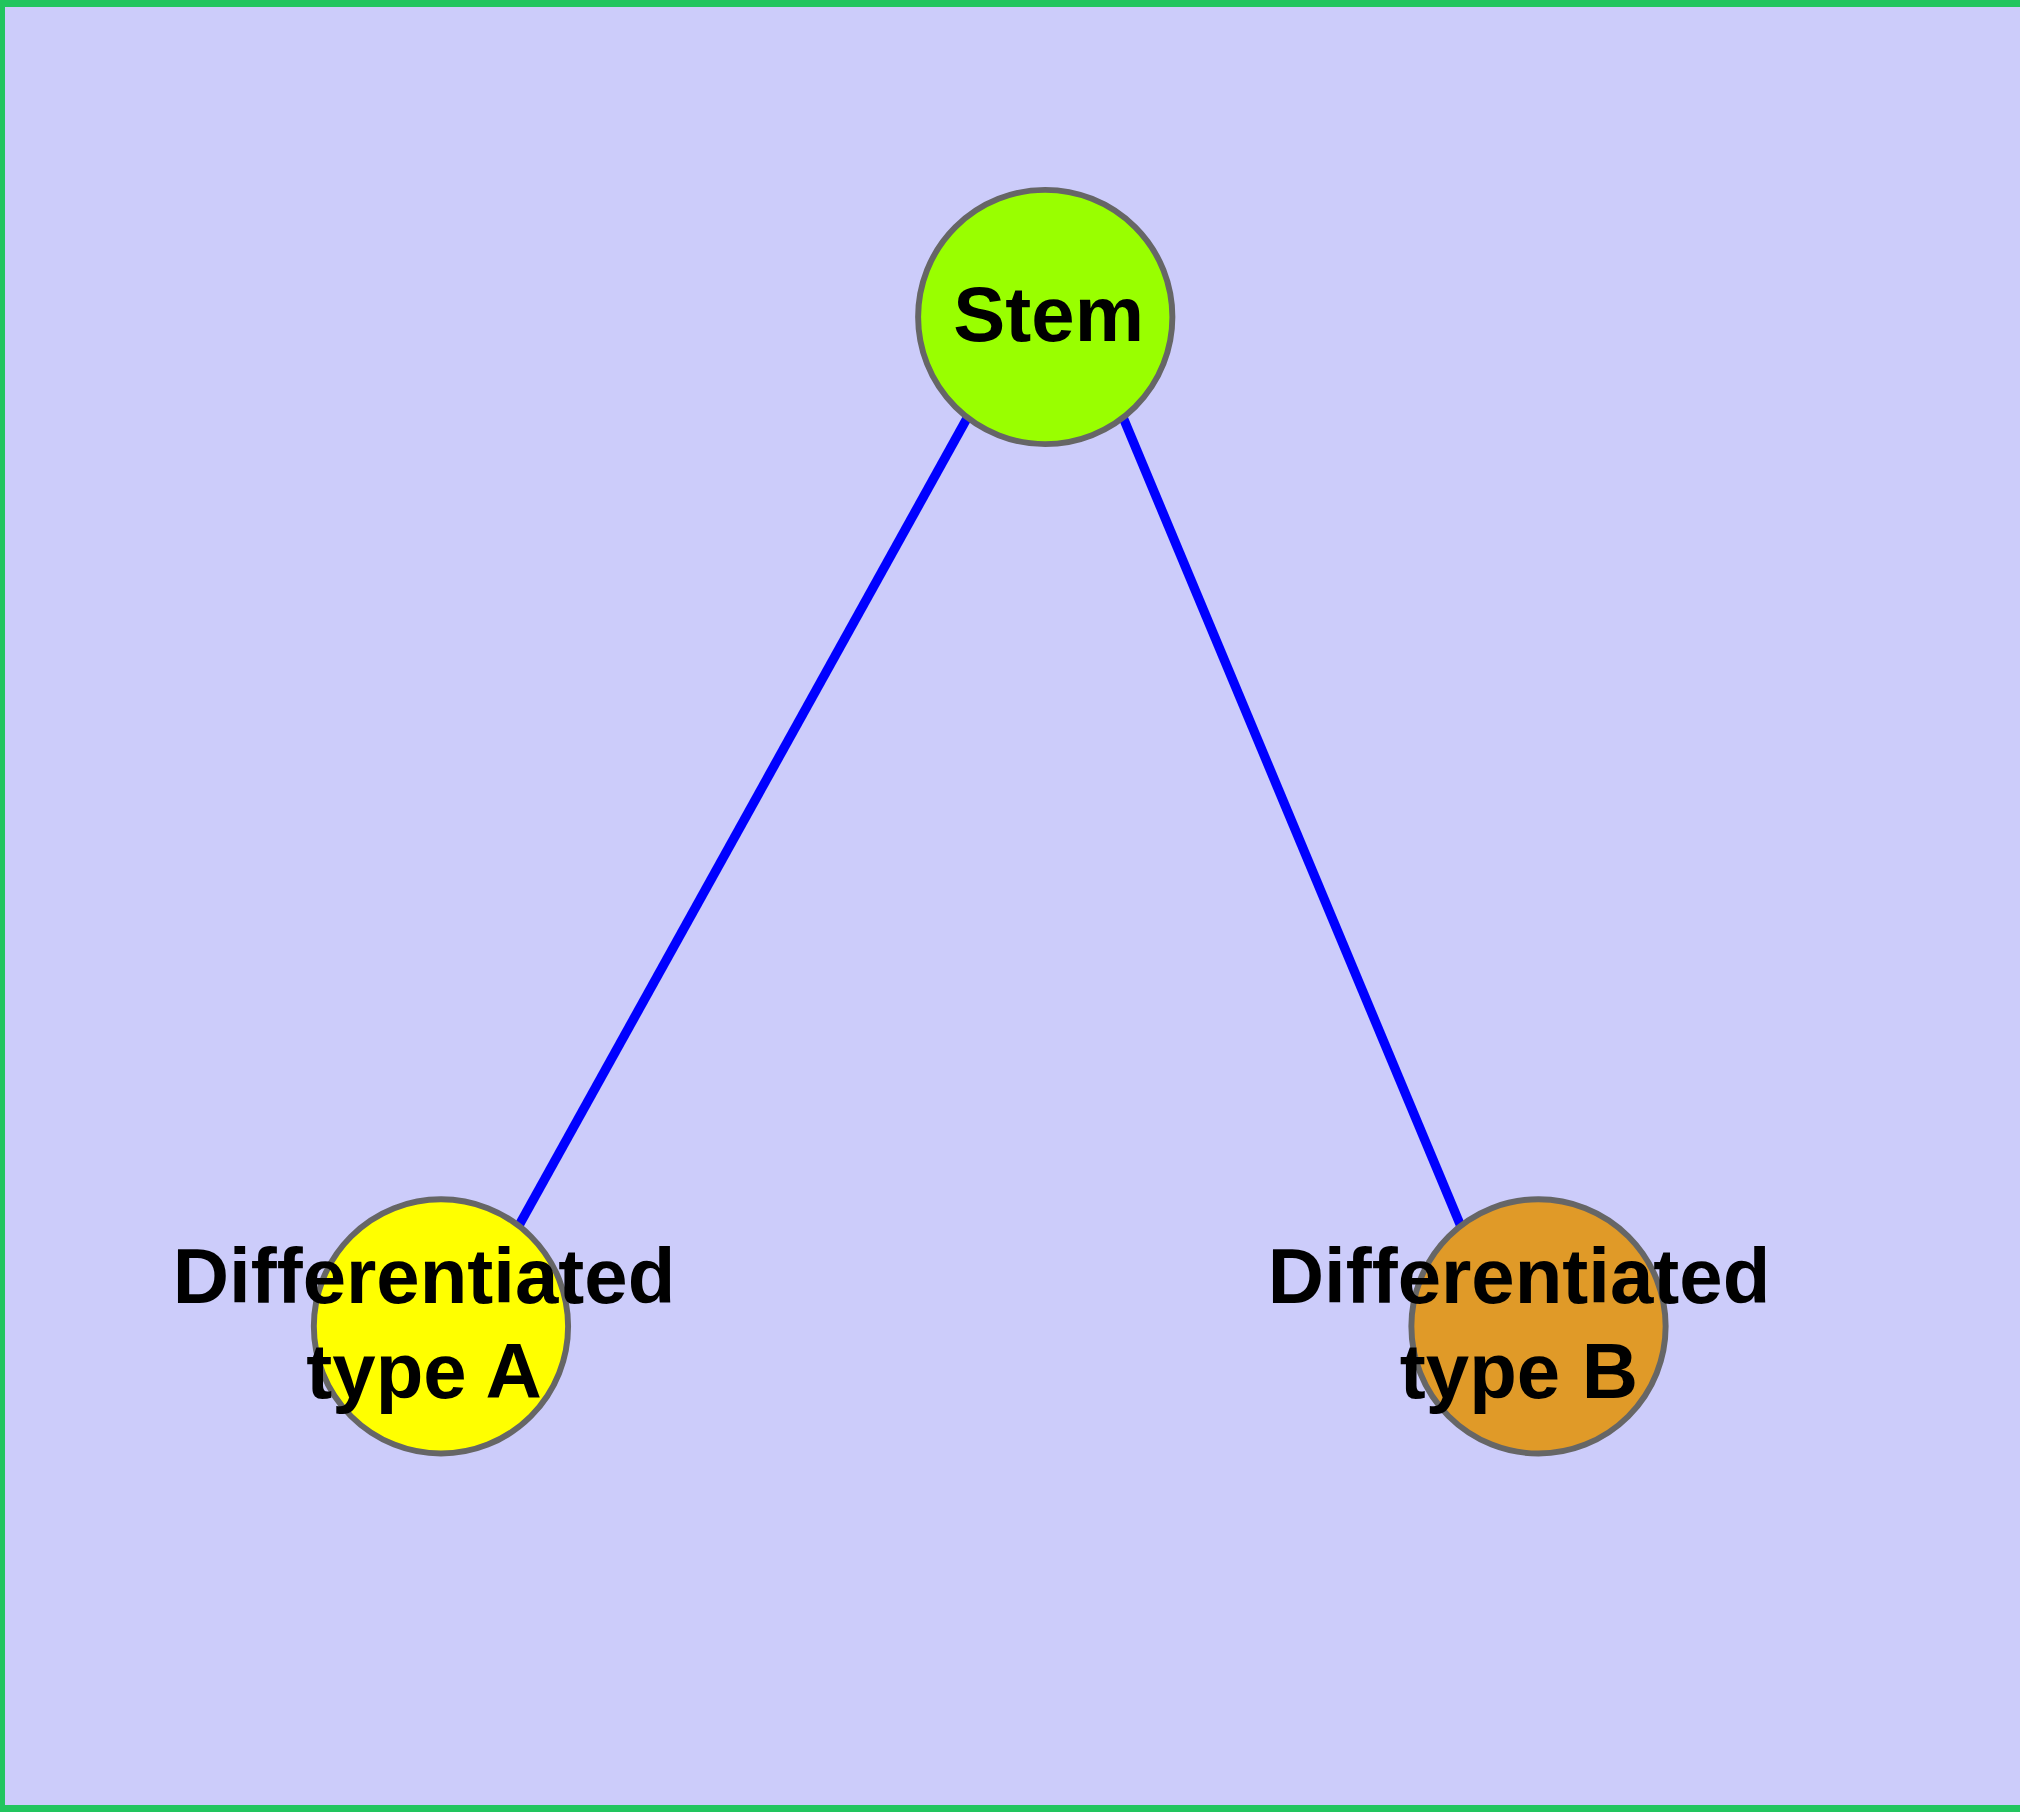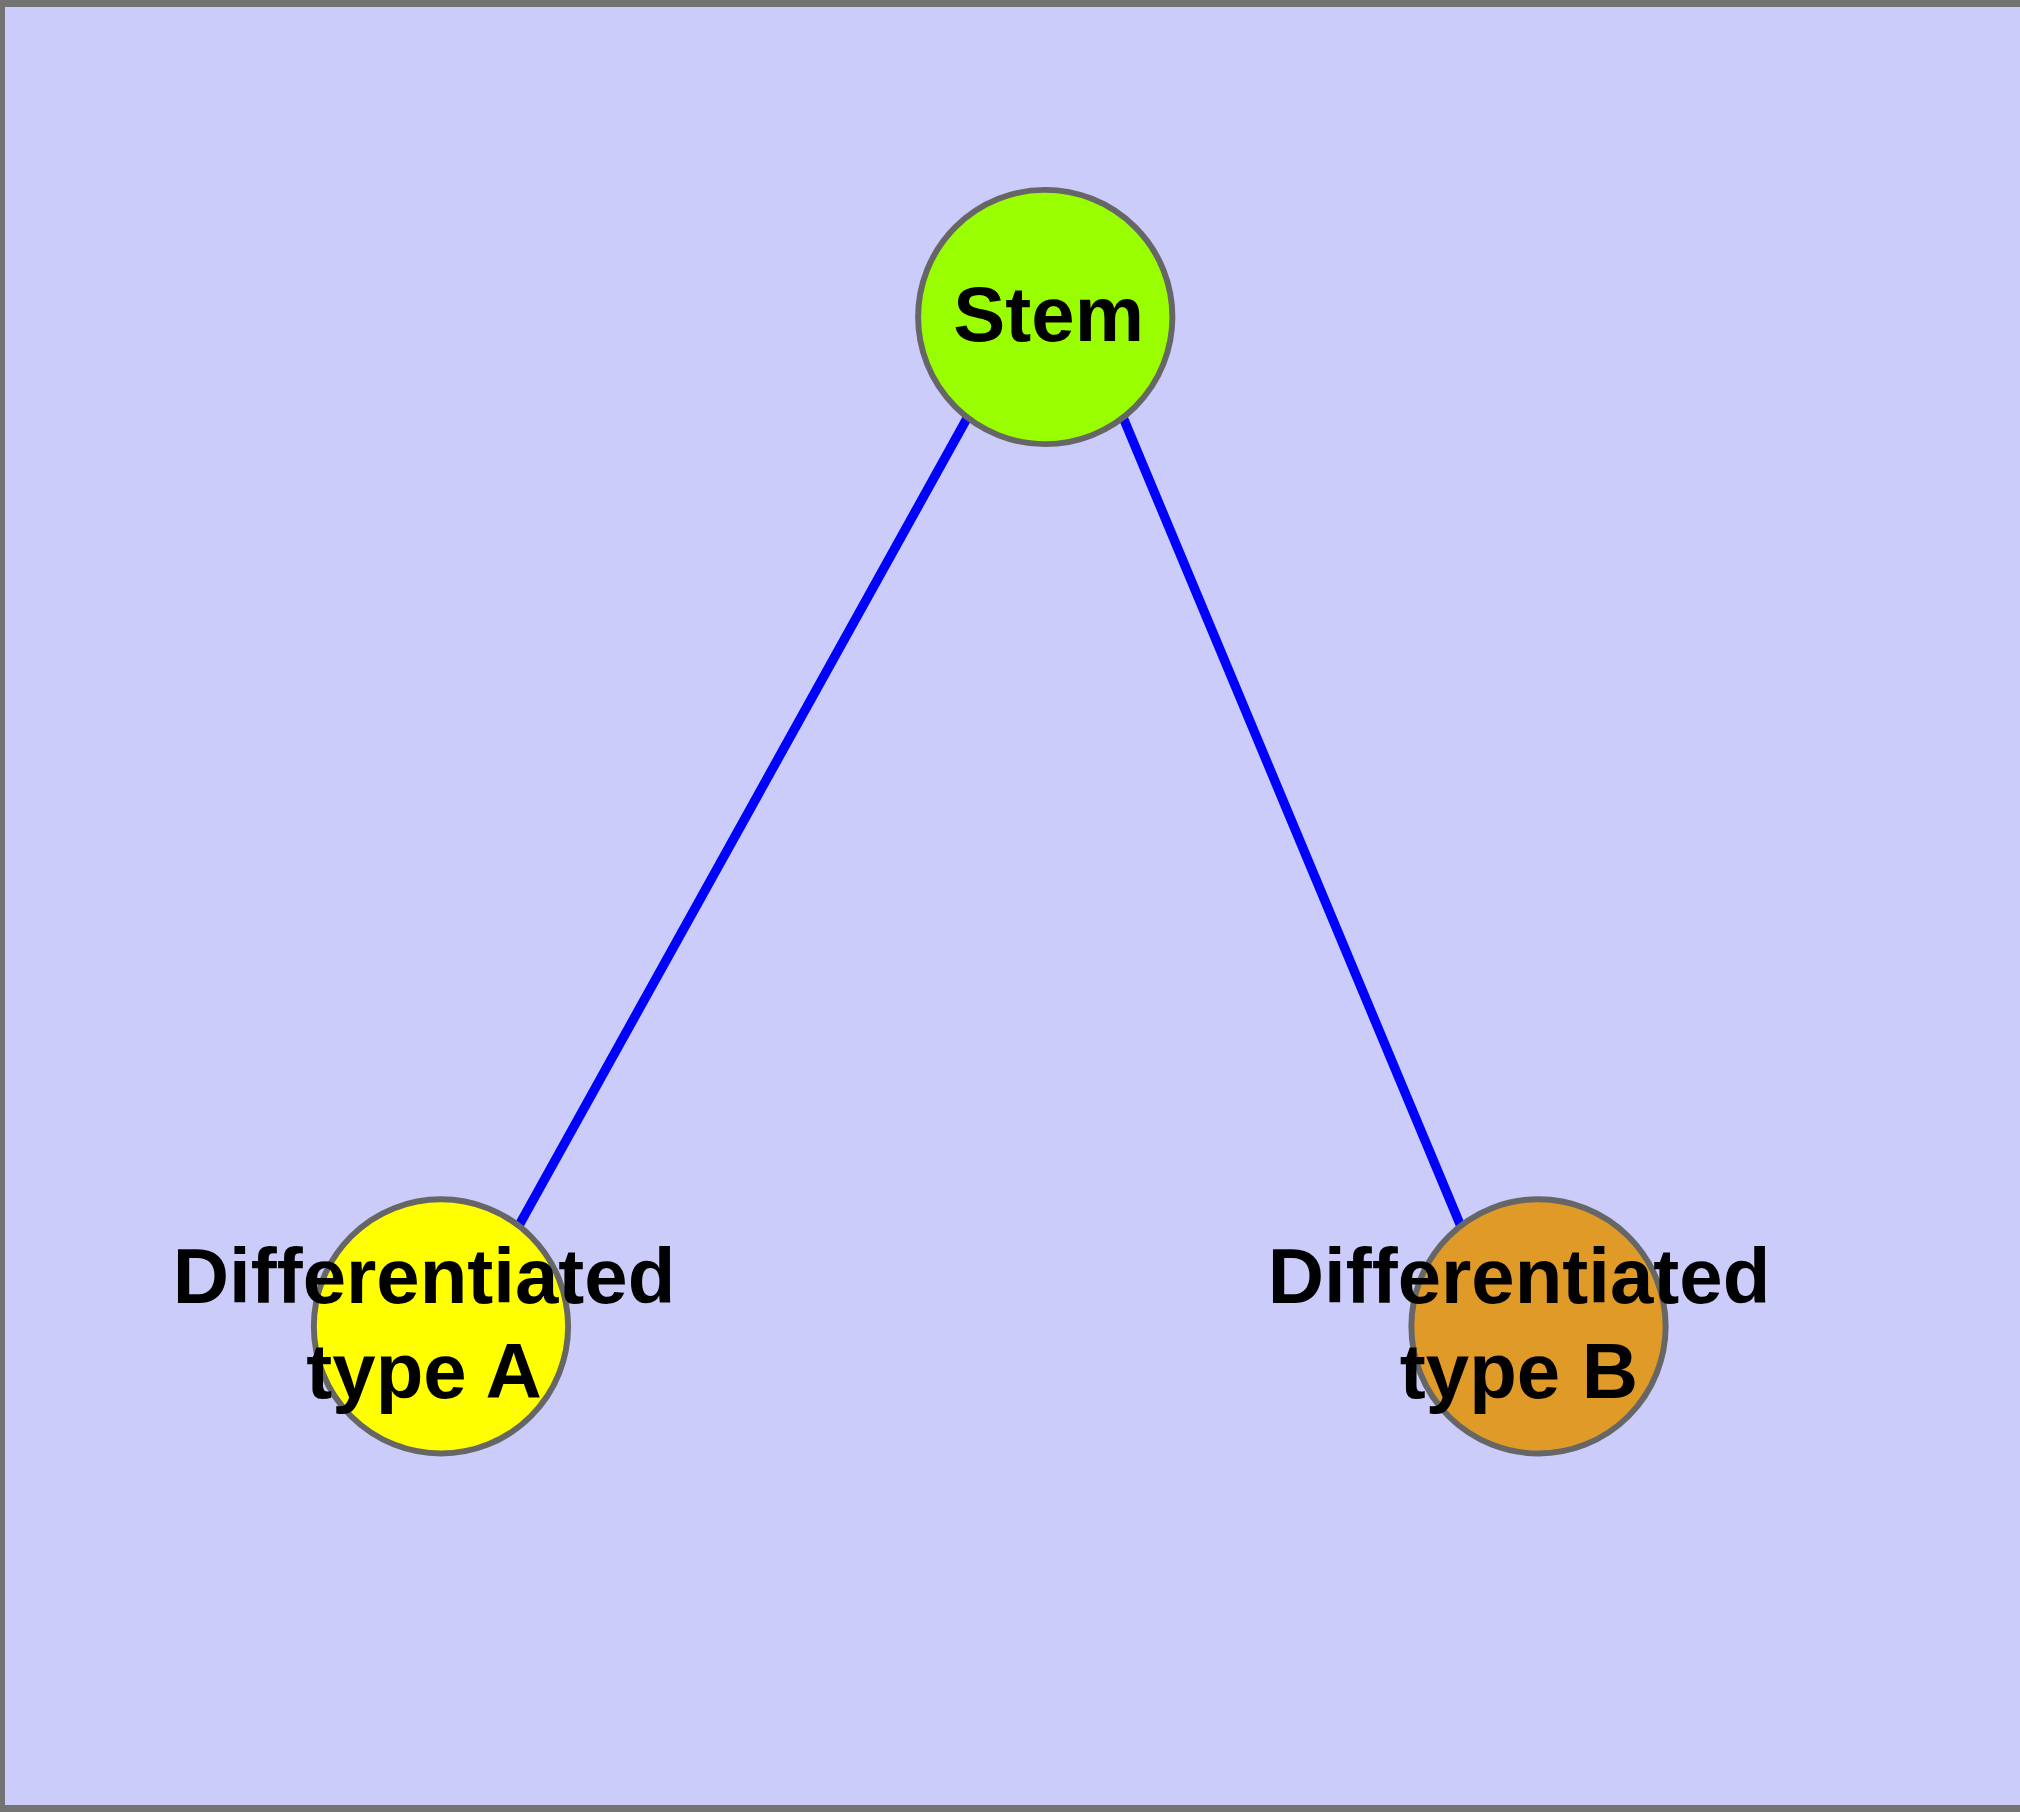--- a/index.html
+++ b/index.html
@@ -4,21 +4,21 @@
 <style>
   html, body {
     margin: 0;
     padding: 0;
     background: #ffffff;
   }
   #canvas {
     position: relative;
     width: 2021px;
     height: 1812px;
-    background: #737373;
+    background: #22c55e;
     overflow: hidden;
     font-family: "Liberation Sans", sans-serif;
   }
   #plot-bg {
     position: absolute;
     left: 5.1px;
     top: 6.8px;
     width: 2015px;
     height: 1798px;
     background: #ccccfa;

